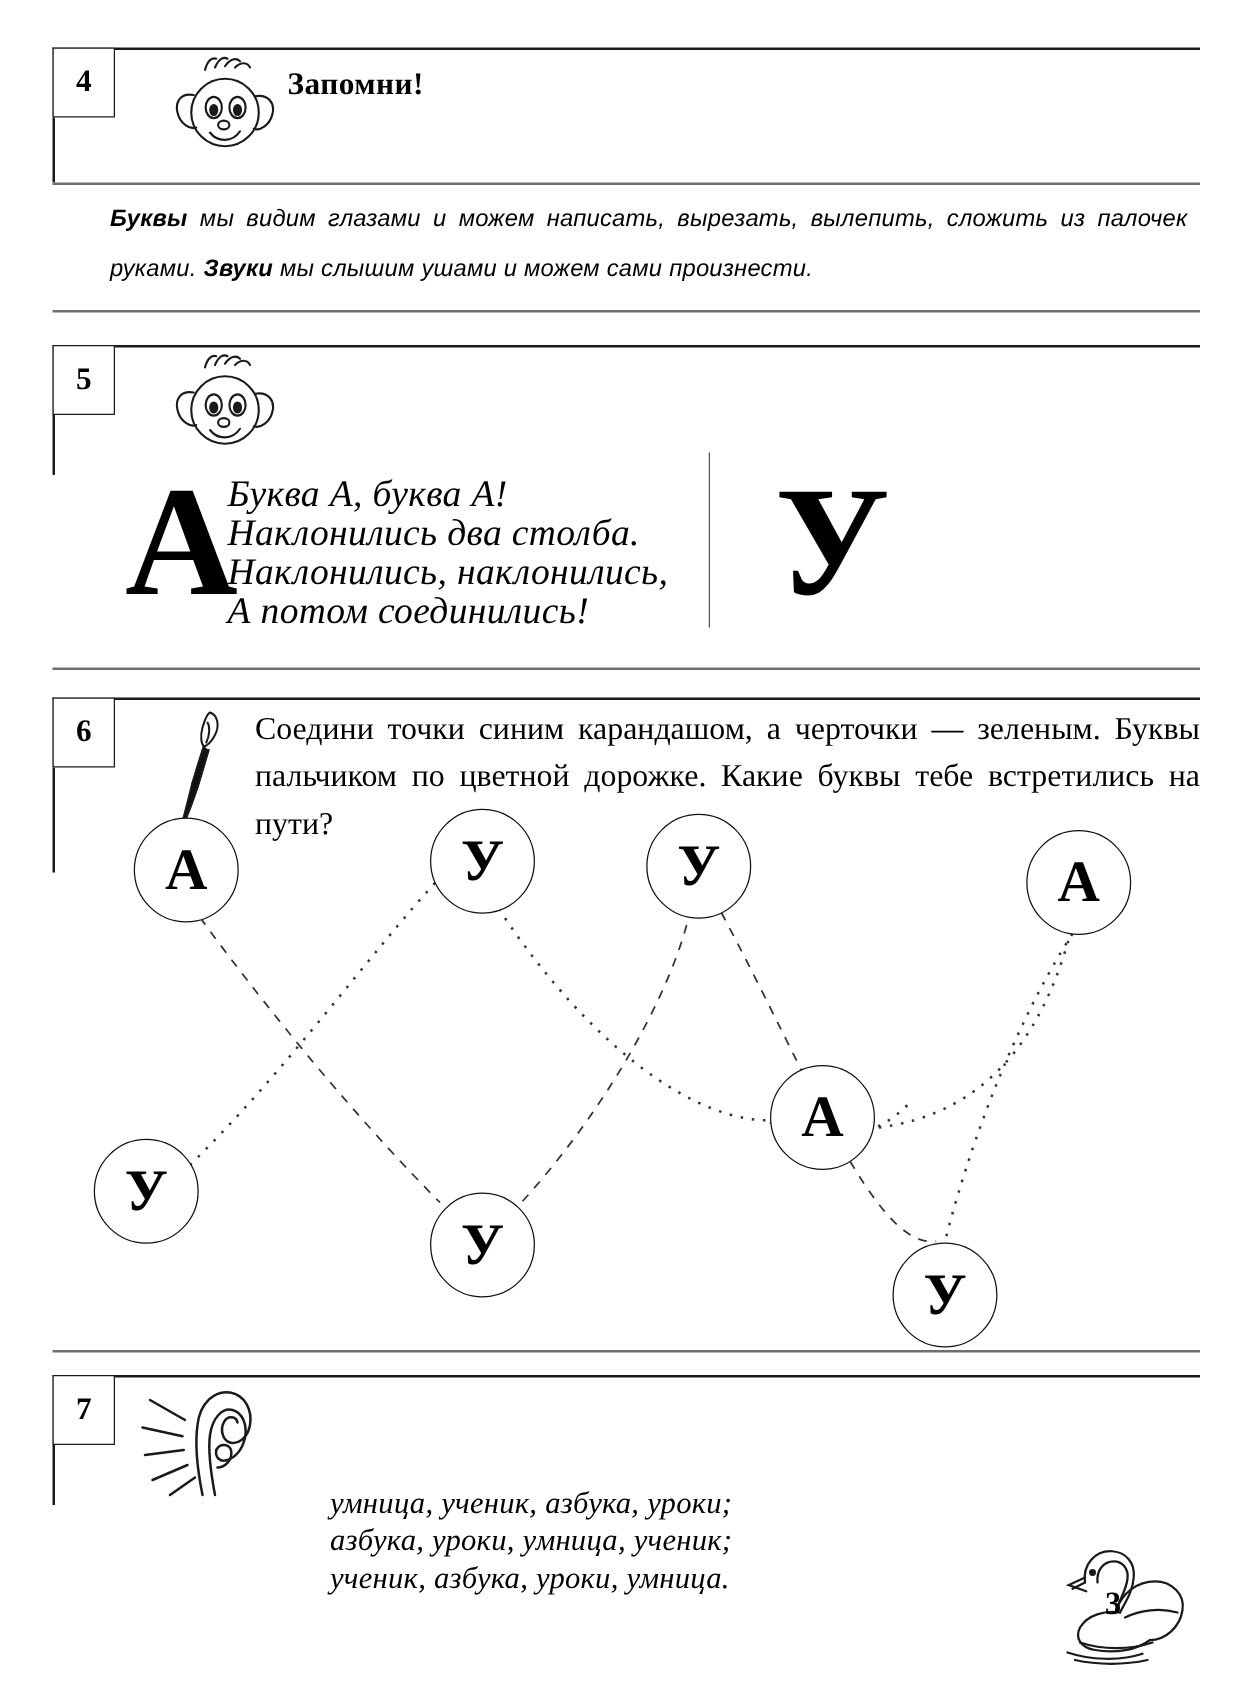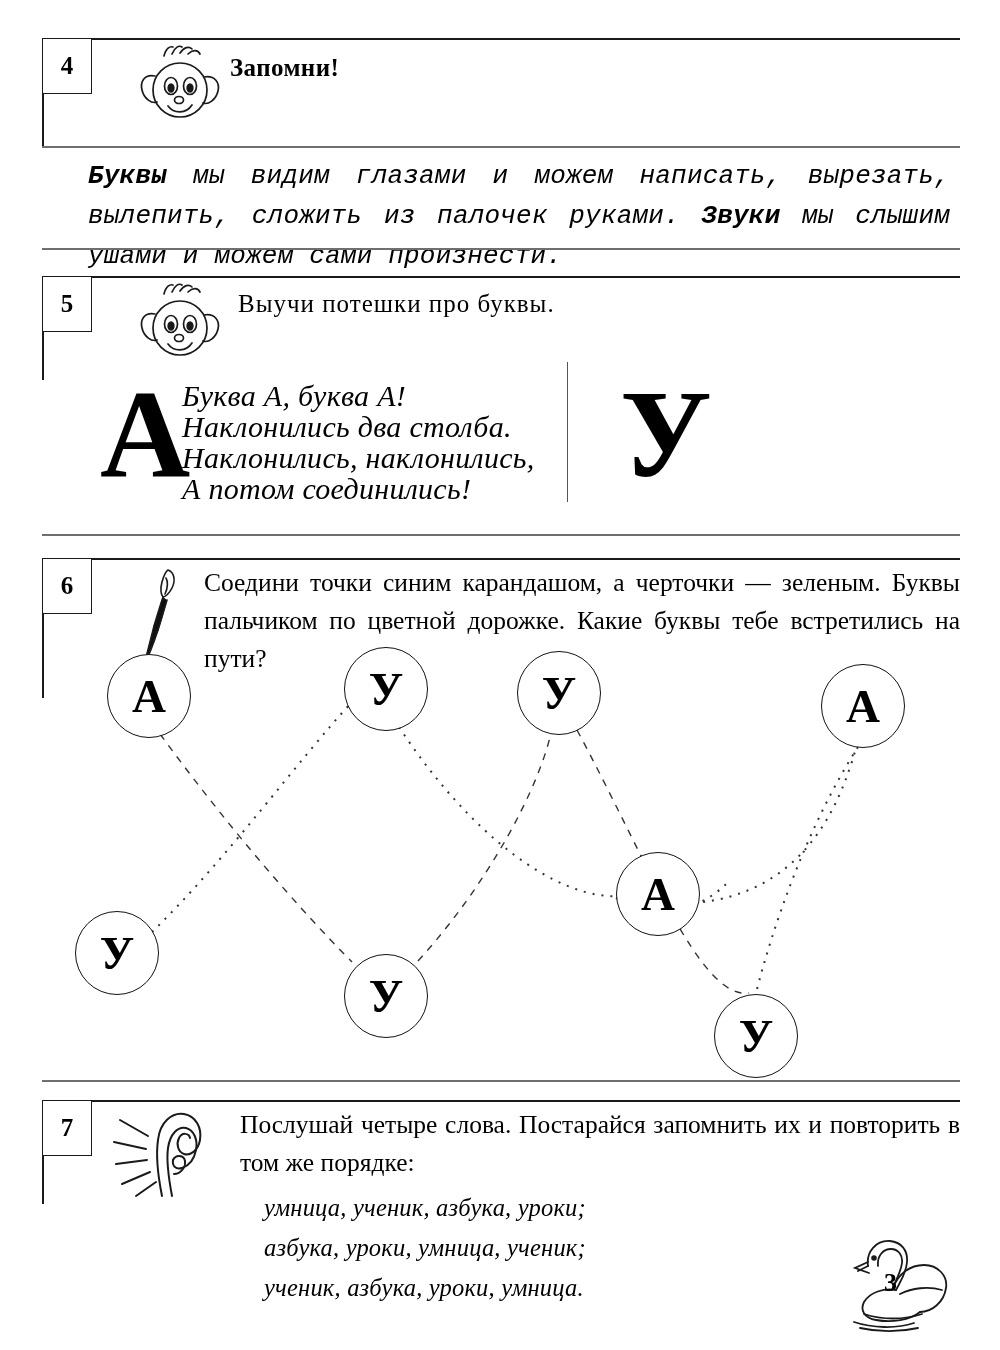--- a/index.html
+++ b/index.html
@@ -27,21 +27,21 @@
     position:absolute;font-size:25px;font-weight:bold;
     font-family:"Liberation Serif",serif;letter-spacing:.4px;
   }
   .head-text{
     position:absolute;font-size:25.5px;line-height:38px;
     font-family:"Liberation Serif",serif;text-align:justify;
   }
 
   .body-italic{
     position:absolute;font-style:italic;font-weight:500;
-    font-size:26px;line-height:40px;font-family:Liberation Mono, monospace;
+    font-size:19px;line-height:40px;font-family:Liberation Sans, sans-serif;
     text-align:justify;letter-spacing:.2px;
   }
   .body-italic b{font-weight:bold;font-style:italic;}
 
   
   .bigletter{
     position:absolute;font-size:125px;line-height:125px;font-weight:bold;
     font-family:"Liberation Serif",serif;
   }
   .poem{
@@ -54,21 +54,21 @@
   .diagram{position:absolute;left:0;top:0;width:1000px;height:1350px;
            pointer-events:none;}
   .node{
     position:absolute;border:1.7px solid #111;border-radius:50%;
     background:#fff;display:flex;align-items:center;justify-content:center;
     font-family:"Liberation Serif",serif;font-weight:bold;
   }
 
   
   .wordlist{
-    position:absolute;font-style:italic;font-size:24.5px;line-height:40px;
+    position:absolute;font-style:italic;font-size:24.5px;line-height:30px;
     font-family:"Liberation Serif",serif;white-space:pre-line;letter-spacing:.2px;
   }
   .pagenum{
     position:absolute;font-weight:bold;font-size:26px;
     font-family:"Liberation Serif",serif;
   }
   svg{overflow:visible;}
 </style>
 </head>
 <body>
@@ -125,21 +125,20 @@
         <path d="M70 33 C81 31 86 39 84 47 C82 56 74 61 69 59"></path>
         <ellipse cx="37" cy="42" rx="6.5" ry="8.5"></ellipse>
         <ellipse cx="56" cy="42" rx="6.5" ry="8.5"></ellipse>
         <ellipse cx="37" cy="44" rx="2.8" ry="4" fill="#1a1a1a"></ellipse>
         <ellipse cx="56" cy="44" rx="2.8" ry="4" fill="#1a1a1a"></ellipse>
         <ellipse cx="45" cy="56" rx="4.5" ry="3.5"></ellipse>
         <path d="M34 62 C40 70 52 70 58 61"></path>
       </svg>
     </div>
 
-    <div class="head-title" style="left:196px;top:14px;font-weight:normal;font-size:25px;letter-spacing:1px;">Выучи потешки про буквы.</div>
 
     <div class="bigletter" style="left:58px;top:96px;">А</div>
     <div class="poem" style="left:140px;top:104px;width:380px;">Буква А, буква А!
 Наклонились два столба.
 Наклонились, наклонились,
 А потом соединились!</div>
 
     <div class="vdiv" style="left:525px;top:86px;height:140px;"></div>
 
     <div class="bigletter" style="left:578px;top:96px;">У</div>
@@ -218,21 +217,20 @@
         <path d="M0 36 L32 43"></path>
         <path d="M2 58 L33 54"></path>
         <path d="M8 78 L36 66"></path>
         <path d="M22 90 L42 76"></path>
         <path d="M48 90 C44 70 42 48 44 34 C46 16 58 6 70 8 C82 10 88 22 86 34 C84 45 76 50 70 48 C64 46 62 38 65 32 C68 26 75 27 76 32"></path>
         <path d="M58 90 C55 74 52 56 54 42 C56 28 64 20 72 22 C80 24 84 34 82 44 C80 54 74 60 68 62 C62 64 58 60 59 54"></path>
         <path d="M59 54 C62 48 70 49 71 55 C72 62 66 68 60 68"></path>
       </svg>
     </div>
 
-    <div class="head-text" style="left:198px;top:6px;width:720px;">Послушай четыре слова. Постарайся запомнить их и повторить в том же порядке:</div>
 
     <div class="wordlist" style="left:222px;top:88px;width:560px;">умница, ученик, азбука, уроки;
 азбука, уроки, умница, ученик;
 ученик, азбука, уроки, умница.</div>
   </div>
 
   <div style="position:absolute;left:838px;top:1232px;">
     <svg width="128" height="104" viewBox="0 0 128 104" fill="none" stroke="#1a1a1a" stroke-width="1.8" stroke-linecap="round">
       <path d="M30 34 C28 20 38 8 52 9 C63 10 70 18 69 30 C68 42 62 50 58 58"></path>
       <path d="M40 34 C39 24 45 17 53 17 C60 17 65 23 64 31 C63 40 58 47 55 56"></path>

